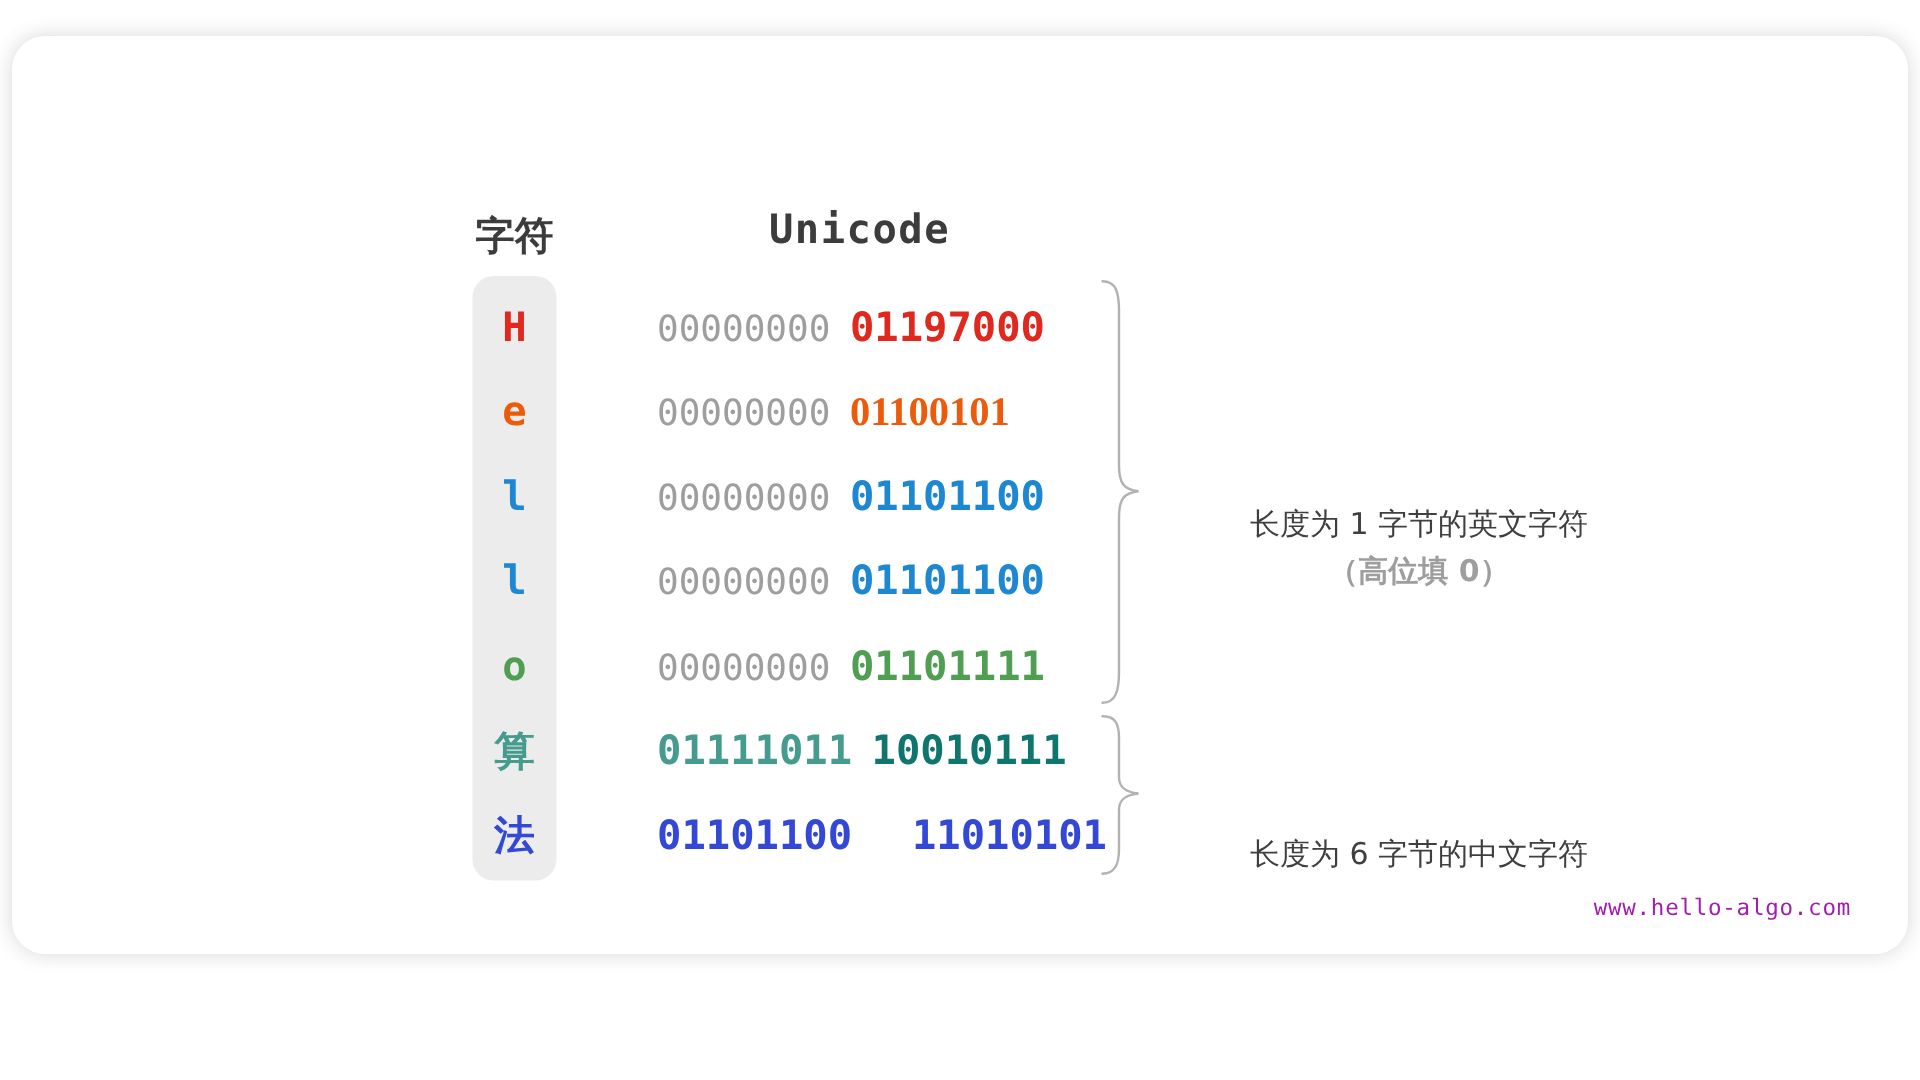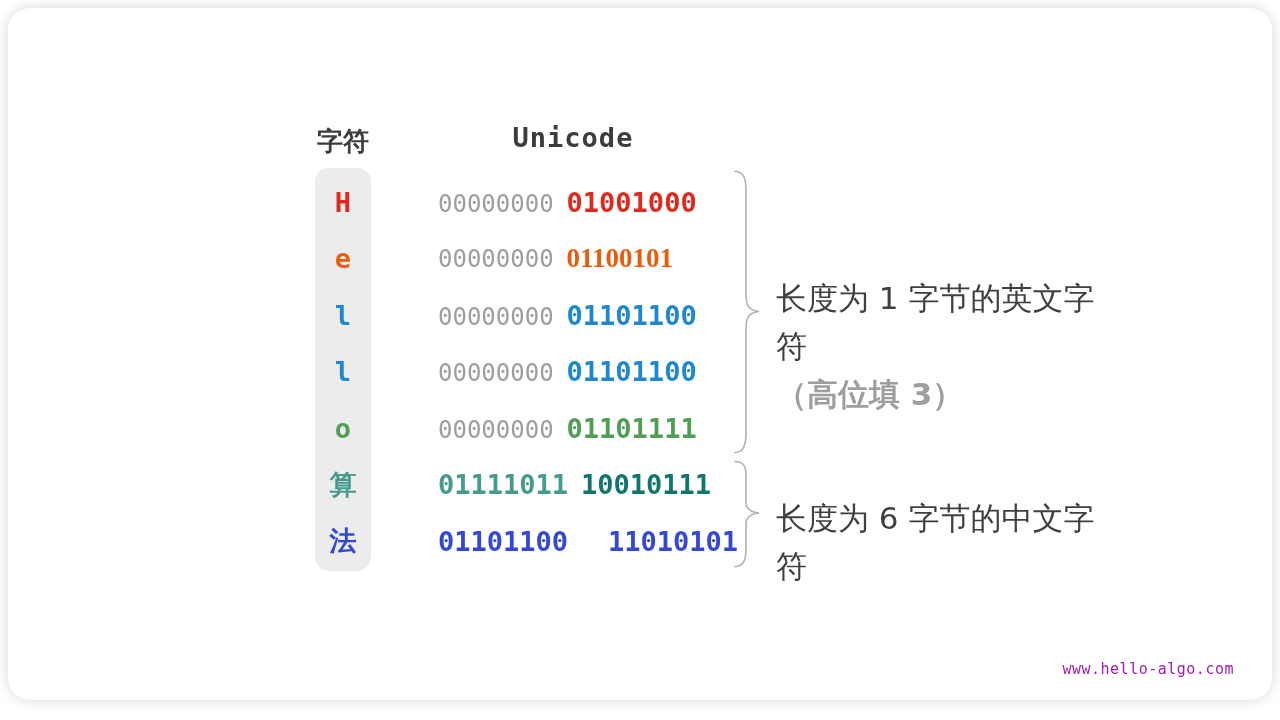--- a/index.html
+++ b/index.html
@@ -1,22 +1,22 @@
 <!DOCTYPE html>
 <html><head>
 <meta charset="utf-8">
 <style>
   * { margin: 0; padding: 0; box-sizing: border-box; }
   html, body { width: 1280px; height: 720px; background: #ffffff; }
   body { font-family: "DejaVu Sans", "Liberation Sans", sans-serif; position: relative; overflow: hidden; }
 
   .card {
     position: absolute;
-    left: 8px; top: 8px;
-    width: 1264px; height: 692px;
+    left: 8px; top: 24px;
+    width: 1264px; height: 612px;
     background: #ffffff;
     border-radius: 22px;
     box-shadow: 0 0 14px rgba(0,0,0,0.16);
   }
 
   .hdr {
     position: absolute;
     font-weight: bold;
     color: #3c3c3c;
     text-align: center;
@@ -57,23 +57,25 @@
   .byte1 { font-size: 24px; font-weight: normal; }
   .byte1.strong { font-size: 27px; font-weight: bold; }
   .byte-gap { display: inline-block; width: 13px; }
   .byte2 { font-size: 27px; font-weight: bold; }
 
   .brace { position: absolute; }
 
   .annotation {
     position: absolute;
     width: 340px;
+    text-align: center;
     color: #3f3f3f;
-    font-size: 31px;
+    font-size: 20px;
     line-height: 1.55;
+    margin-top: 44px;
   }
   .annotation .line2 {
     color: #9e9e9e;
     font-weight: bold;
   }
   .annotation .line2:empty { display: none; }
 
   .watermark {
     position: absolute;
     right: 38px; bottom: 22px;
@@ -89,21 +91,21 @@
 
 <div class="card">
 
   <div class="hdr hdr-char">字符</div>
   <div class="hdr hdr-unicode">Unicode</div>
 
   <div class="char-strip"></div>
 
   <div id="rows-layer">
       <div class="row-char" style="top: 165.5px; color: rgb(224, 40, 30);">H</div>
-      <div class="row-binary" style="top: 165.5px;"><span class="byte1" style="color: rgb(158, 158, 158);">00000000</span><span class="byte-gap"></span><span class="byte2" style="color: rgb(224, 40, 30);">01001000</span></div>
+      <div class="row-binary" style="top: 165.5px;"><span class="byte1" style="color: rgb(158, 158, 158);">00000000</span><span class="byte-gap"></span><span class="byte2" style="color: rgb(224, 40, 30);">01197000</span></div>
       <div class="row-char" style="top: 222px; color: rgb(236, 91, 12);">e</div>
       <div class="row-binary" style="top: 222px;"><span class="byte1" style="color: rgb(158, 158, 158);">00000000</span><span class="byte-gap"></span><span class="byte2" style="color: rgb(236, 91, 12); font-family: Liberation Serif, serif;">01100101</span></div>
       <div class="row-char" style="top: 278.5px; color: rgb(29, 135, 210);">l</div>
       <div class="row-binary" style="top: 278.5px;"><span class="byte1" style="color: rgb(158, 158, 158);">00000000</span><span class="byte-gap"></span><span class="byte2" style="color: rgb(29, 135, 210);">01101100</span></div>
       <div class="row-char" style="top: 335px; color: rgb(29, 135, 210);">l</div>
       <div class="row-binary" style="top: 335px;"><span class="byte1" style="color: rgb(158, 158, 158);">00000000</span><span class="byte-gap"></span><span class="byte2" style="color: rgb(29, 135, 210);">01101100</span></div>
       <div class="row-char" style="top: 391.5px; color: rgb(79, 158, 82);">o</div>
       <div class="row-binary" style="top: 391.5px;"><span class="byte1" style="color: rgb(158, 158, 158);">00000000</span><span class="byte-gap"></span><span class="byte2" style="color: rgb(79, 158, 82); text-align: center;">01101111</span></div>
       <div class="row-char" style="top: 448px; color: rgb(69, 155, 141);">算</div>
       <div class="row-binary" style="top: 448px; align-items: flex-end;"><span class="byte1 strong" style="color: rgb(69, 155, 141);">01111011</span><span class="byte-gap"></span><span class="byte2" style="color: #0f766e;">10010111</span></div>
@@ -114,21 +116,21 @@
   <svg class="brace" style="left:722px; top:162px;" width="34" height="284" viewBox="0 0 34 284">
     <path d="M 5 1.5 C 14 1.5 16 9 16 21 L 16 124 C 16 136 19 140.5 29 141.5 C 19 142.5 16 147 16 159 L 16 262 C 16 274 14 282.5 5 282.5" fill="none" stroke="#b2b2b2" stroke-width="1.6" stroke-linecap="round"></path>
   </svg>
 
   <svg class="brace" style="left:722px; top:452px;" width="34" height="108" viewBox="0 0 34 108">
     <path d="M 5 1.5 C 14 1.5 16 7 16 16 L 16 42 C 16 48 19 52 29 53 C 19 54 16 58 16 64 L 16 90 C 16 99 14 106.5 5 106.5" fill="none" stroke="#b2b2b2" stroke-width="1.6" stroke-linecap="round"></path>
   </svg>
 
   <div class="annotation" style="left:768px; top:266px;">
     <div class="line1">长度为 1 字节的英文字符</div>
-    <div class="line2">（高位填 3）</div>
+    <div class="line2">（高位填 0）</div>
   </div>
 
   <div class="annotation" style="left:768px; top:486px;">
     <div class="line1">长度为 6 字节的中文字符</div>
 
   </div>
 
   <div class="watermark">www.hello-algo.com</div>
 
 </div>

